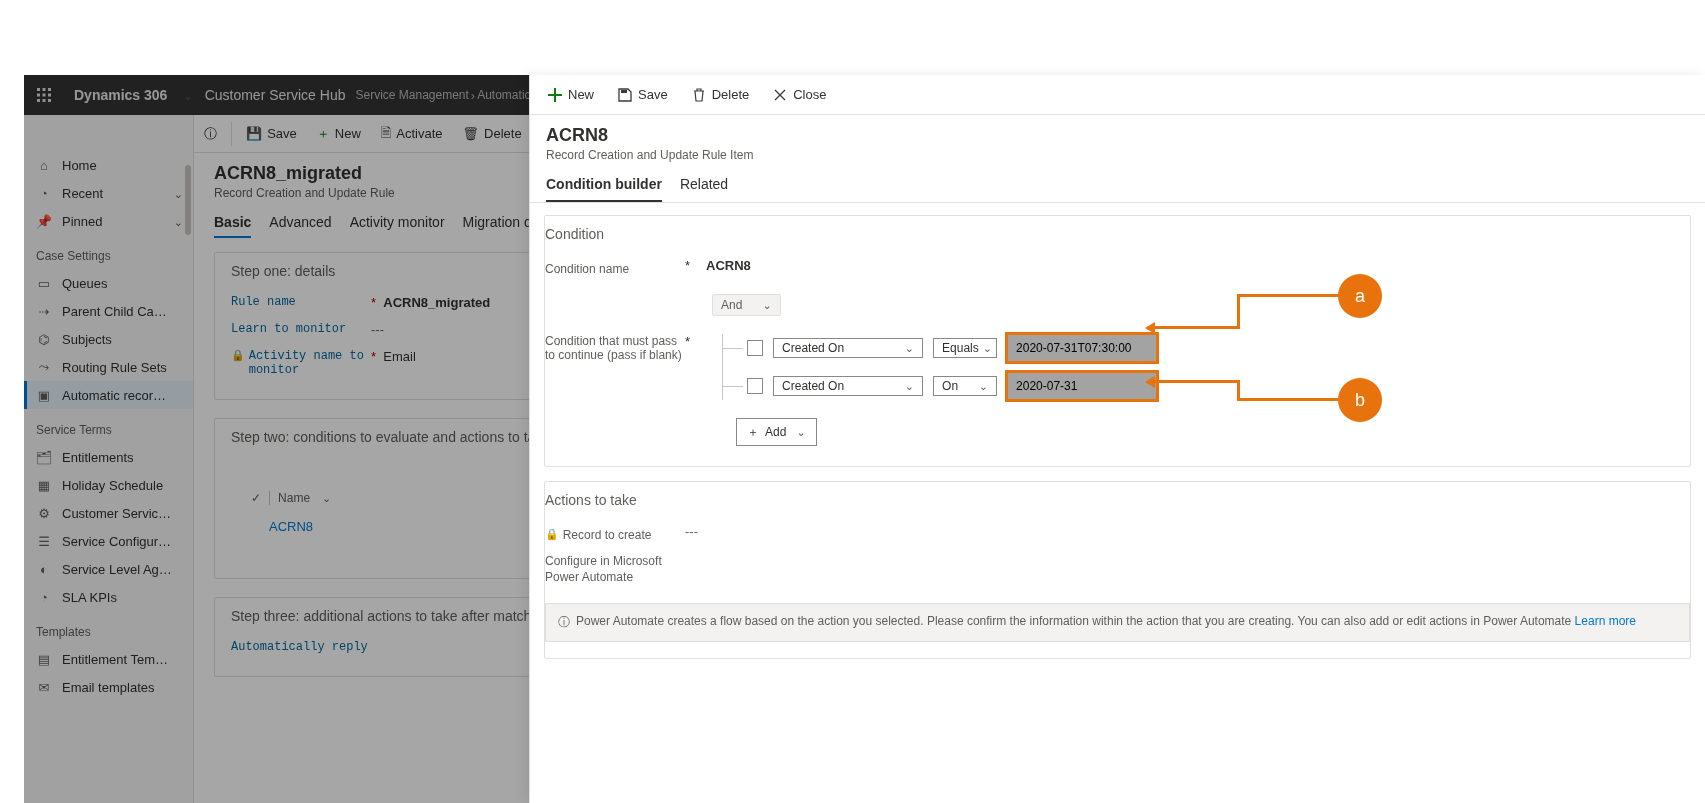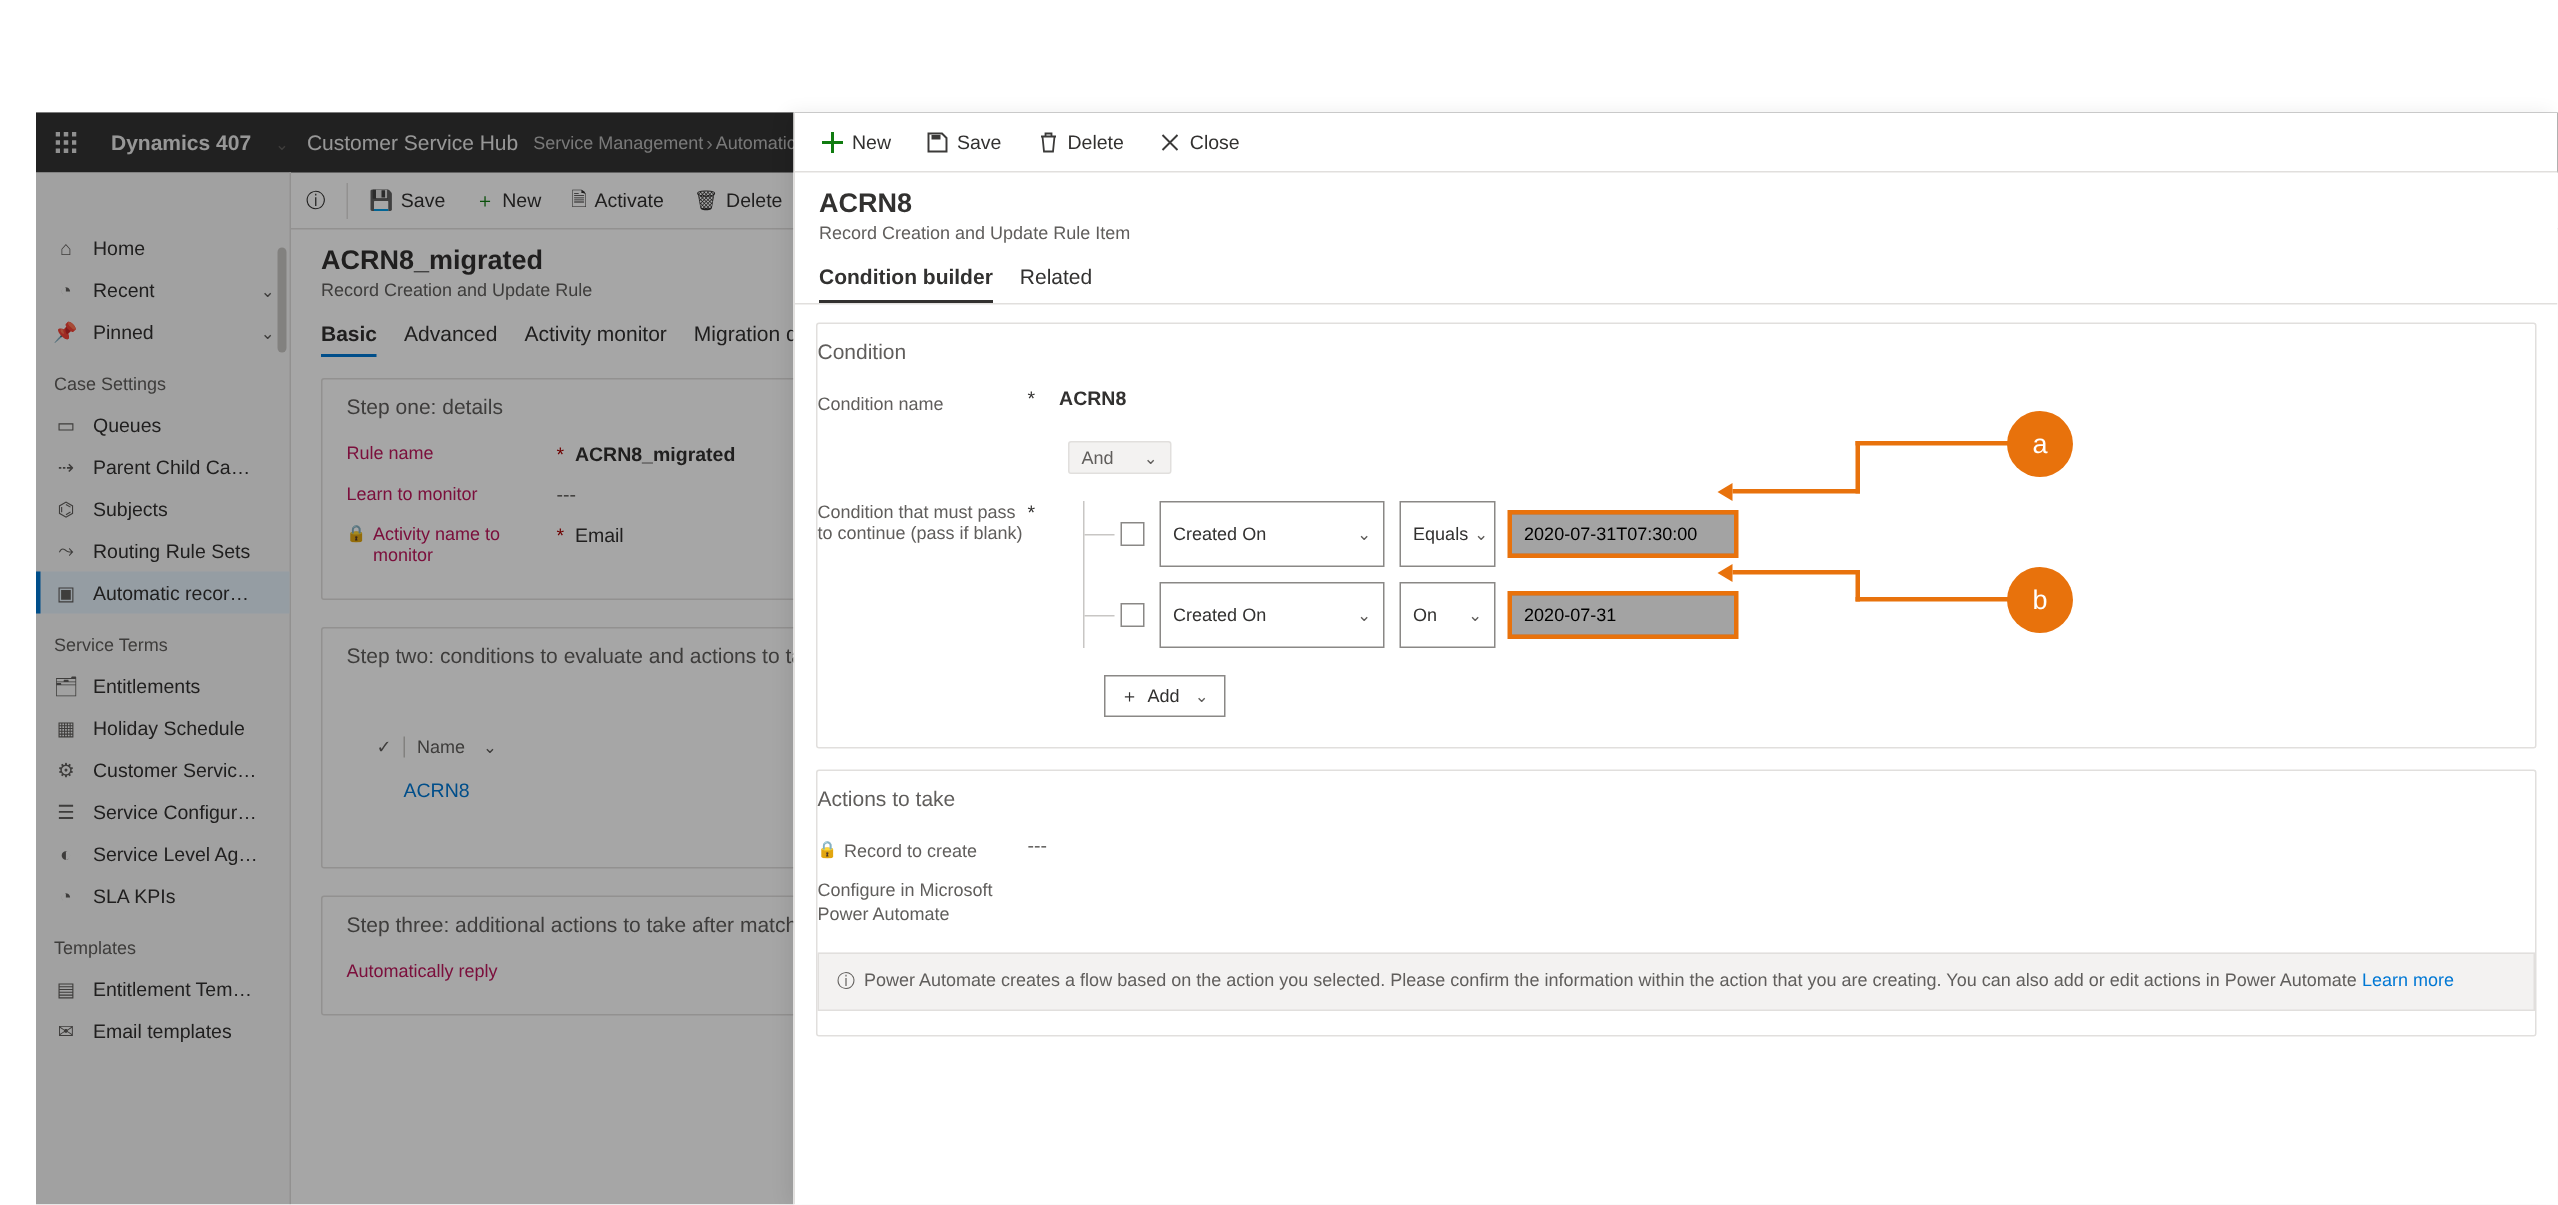--- a/index.html
+++ b/index.html
@@ -29,21 +29,21 @@
 
   .bg-main { position:absolute; left:194px; top:153px; right:0; bottom:0; padding:10px 20px 0 20px; }
   .bg-main h1 { font-size:18px; font-weight:600; margin:0 0 2px 0; }
   .bg-main .subtype { font-size:12px; color:#605e5c; margin-bottom:14px;}
   .bg-tabs { display:flex; gap:18px; margin-bottom:14px; }
   .bg-tabs .t { font-size:14px; padding-bottom:6px; }
   .bg-tabs .t.active { font-weight:600; border-bottom:2px solid #0078d4; }
   .bg-card { border:1px solid #e1dfdd; border-radius:2px; padding:10px 16px 16px; margin-bottom:18px; }
   .bg-card .ct { font-size:14px; color:#605e5c; margin-bottom:10px; }
   .fld { display:flex; align-items:flex-start; padding:6px 0; }
-  .fld .flabel { width:140px; font-size:12px; color:#be185d; display:flex; gap:4px;}
+  .fld .flabel { width:140px; font-size:12px; color:#0369a1; display:flex; gap:4px;font-family:Liberation Mono, monospace;}
   .fld .req { color:#a80000; }
   .fld .fval { font-size:13px; font-weight:600; }
   .fld .fval.light { font-weight:400; color:#605e5c;}
   .listhdr { display:flex; align-items:center; gap:8px; color:#605e5c; font-size:12px; padding:6px 0 10px 20px;}
   .listrow { padding:4px 0 4px 38px; }
   .listrow a { color:#0078d4; text-decoration:none; }
 
   
   .dim { position:absolute; left:24px; top:75px; width:505px; height:728px; background:rgba(0,0,0,0.35); pointer-events:none; }
 
@@ -67,21 +67,21 @@
   .frow { display:flex; align-items:flex-start; padding:4px 0; }
   .frow .rlabel { width:140px; font-size:12px; color:#605e5c; padding-top:4px; display:flex; gap:4px;}
   .frow .rbody { flex:1; }
 
   .cb-group { position:relative; padding-left:6px; }
   .cb-and { display:inline-flex; align-items:center; gap:16px; font-size:12px; color:#605e5c; background:#f3f2f1; border:1px solid #e1dfdd; border-radius:2px; padding:3px 8px; margin-bottom:8px;}
   .cb-tree { border-left:1px solid #c8c6c4; margin-left:10px; padding-left:24px; }
   .cb-row { display:flex; align-items:center; gap:10px; margin:10px 0; position:relative;}
   .cb-row::before { content:""; position:absolute; left:-24px; top:50%; width:20px; height:1px; background:#c8c6c4; }
   .cb-check { width:16px; height:16px; border:1px solid #8a8886; background:#fff; cursor:pointer;}
-  .cb-select { height:44px; border:1px solid #8a8886; background:#fff; display:flex; align-items:center; justify-content:space-between; padding:0 8px; font-size:12px; cursor:pointer;}
+  .cb-select { height:20px; border:1px solid #8a8886; background:#fff; display:flex; align-items:center; justify-content:space-between; padding:0 8px; font-size:12px; cursor:pointer;}
   .cb-select.field { width:150px; }
   .cb-select.op { width:64px; }
   .cb-value { height:28px; border:1px solid #8a8886; background:#a3a3a3; padding:0 8px; font-size:12px; width:150px; }
   .cb-value.highlight { outline:3px solid #e8720c; outline-offset:-1px; }
   .cb-add { display:inline-flex; align-items:center; gap:6px; height:28px; border:1px solid #8a8886; padding:0 10px; font-size:12px; background:#fff; cursor:pointer; margin-top:8px; margin-left:24px;}
 
   .link { color:#0078d4; text-decoration:none; display:inline-flex; align-items:center; gap:6px; font-size:13px;}
   .infobox { background:#f3f2f1; border:1px solid #e1dfdd; padding:10px 12px; font-size:12px; color:#605e5c; display:flex; gap:6px; align-items:flex-start;}
   .infobox a { color:#0078d4; text-decoration:none; }
 
@@ -107,21 +107,21 @@
           <rect x="11" width="3" height="3"></rect>
           <rect y="5.5" width="3" height="3"></rect>
           <rect x="5.5" y="5.5" width="3" height="3"></rect>
           <rect x="11" y="5.5" width="3" height="3"></rect>
           <rect y="11" width="3" height="3"></rect>
           <rect x="5.5" y="11" width="3" height="3"></rect>
           <rect x="11" y="11" width="3" height="3"></rect>
         </g>
       </svg>
   </div>
-  <span class="segment" style="font-weight:600">Dynamics 407</span>
+  <span class="segment" style="font-weight:600">Dynamics 306</span>
   <span class="chev mini-chev"></span>
   <span class="segment">Customer Service Hub</span>
   <span class="crumb">Service Management</span>
   <span class="chev">›</span>
   <span class="crumb">Automatic record creation</span>
 </div>
 
 <div class="bg-cmdbar">
   <div class="spacer">
     <div class="ham">

